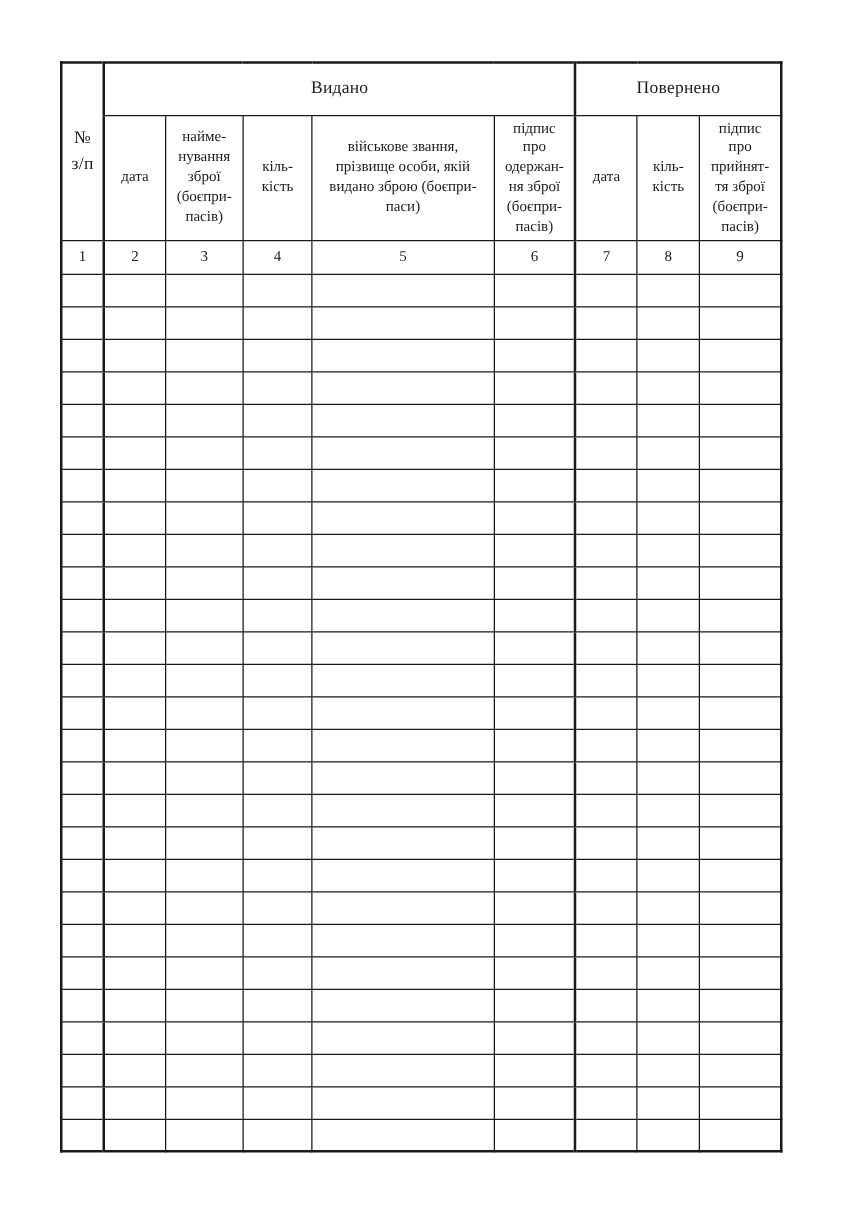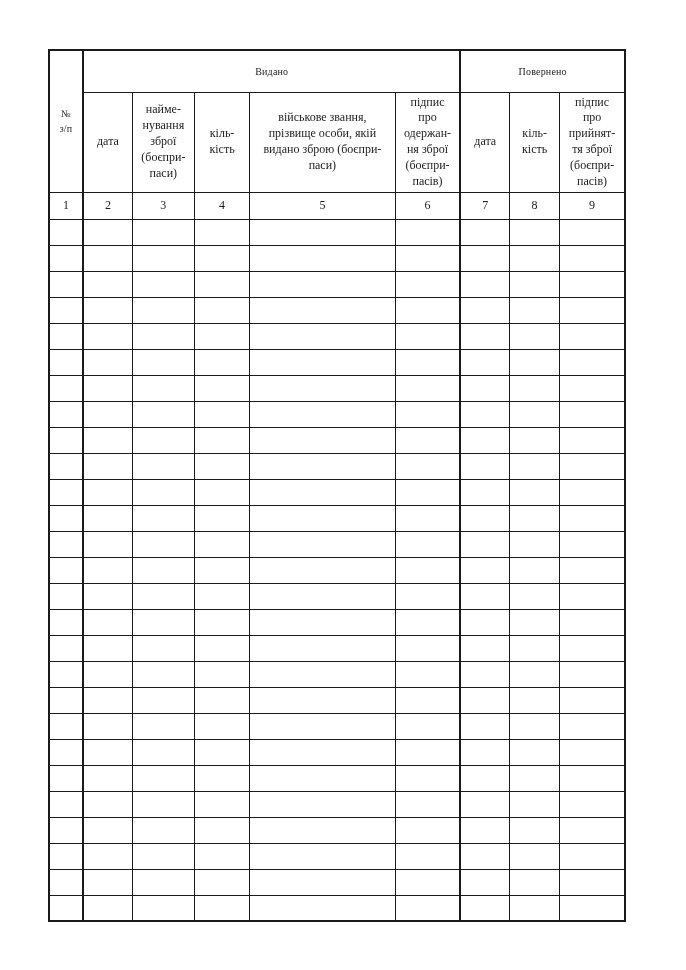--- a/index.html
+++ b/index.html
@@ -20,21 +20,21 @@
     width:578px;table-layout:fixed;border-collapse:collapse;
     border:2px solid var(--line);
     background:var(--paper);
   }
   th,td{
     border:1px solid var(--line);
     text-align:center;vertical-align:middle;
     font-weight:normal;color:var(--ink);
   }
   .g-left{border-left:2px solid var(--line);}
-  .group-row th{height:42px;font-size:10px;letter-spacing:.2px;}
+  .group-row th{height:42px;font-size:14px;letter-spacing:.2px;}
   .rownum-header{font-size:12px;line-height:1.5;white-space:pre-line;}
   .subhead-row th{
     height:100px;font-size:12px;line-height:1.32;
     white-space:pre-line;padding:2px 1px;
   }
   .numbers-row td{height:27px;font-size:12px;}
   tbody tr.blank-row td{height:26px;}
 </style>
 </head>
 <body>
@@ -58,21 +58,21 @@
 з/п</th>
         <th colspan="5" class="g-left">Видано</th>
         <th colspan="3" class="g-left">Повернено</th>
       </tr>
       <tr class="subhead-row">
         <th class="g-left">дата</th>
         <th>найме-
 нування
 зброї
 (боєпри-
-паси)</th>
+пасів)</th>
         <th>кіль-
 кість</th>
         <th>військове звання,
 прізвище особи, якій
 видано зброю (боєпри-
 паси)</th>
         <th>підпис
 про
 одержан-
 ня зброї

